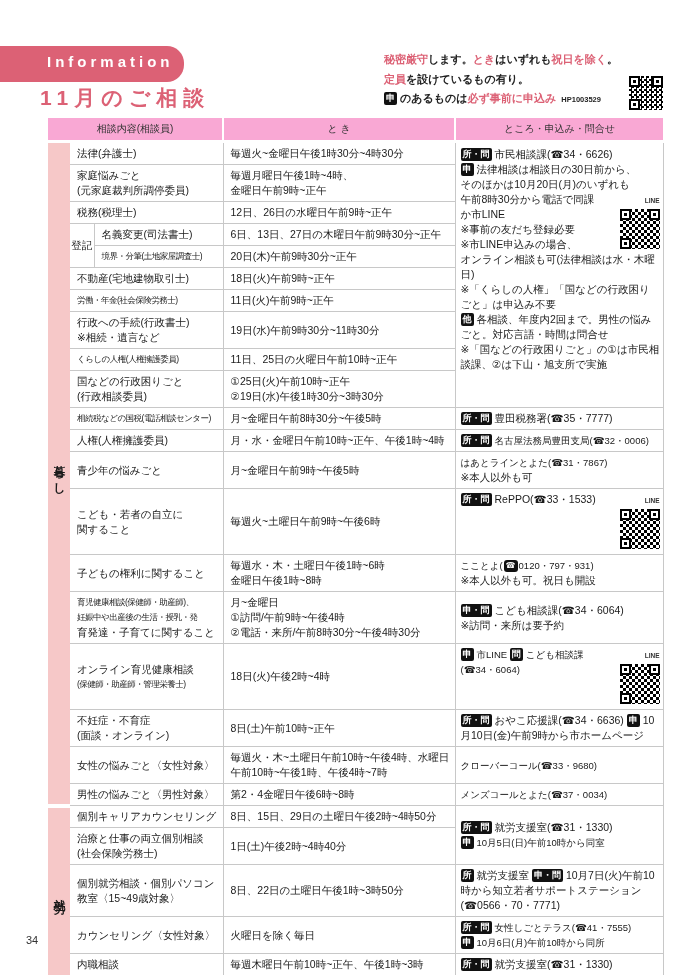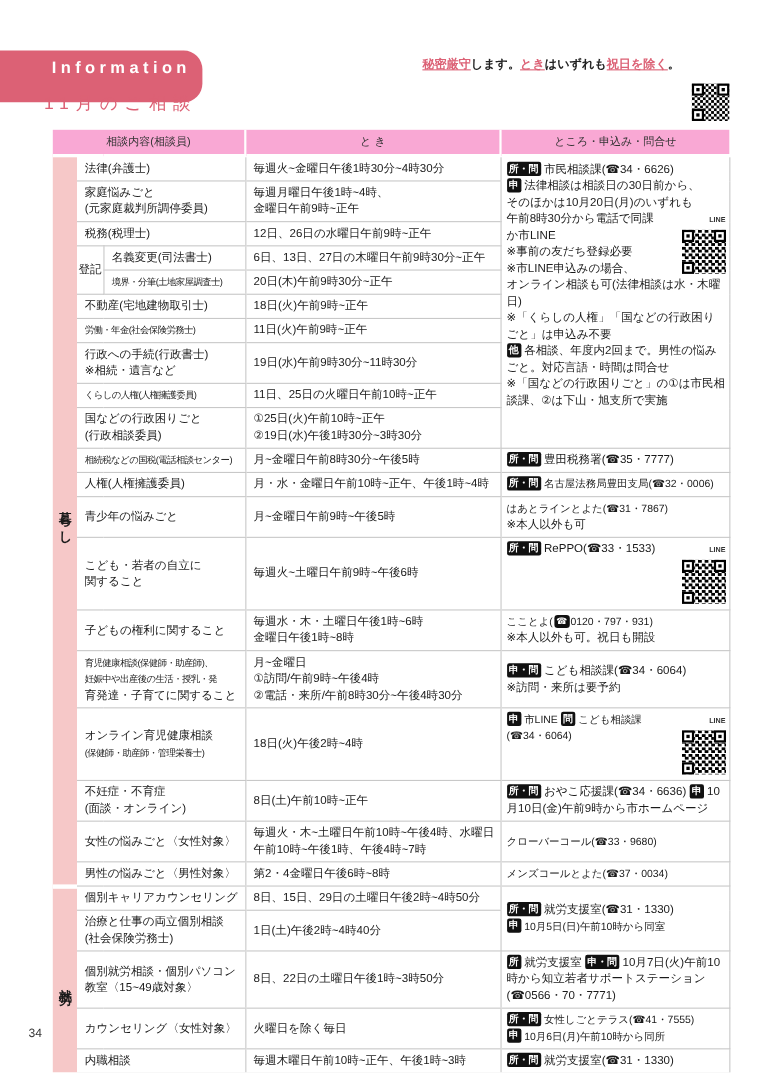--- a/index.html
+++ b/index.html
@@ -6,28 +6,28 @@
     --accent:#dc6175;
     --band:#f6c8c8;
     --rule:#c8c8c8;
     --ink:#1a1a1a;
   }
   html,body{margin:0;padding:0;background:#fff;}
   .page{position:relative;width:690px;height:975px;background:#fff;overflow:hidden;
         font-family:"Liberation Sans","DejaVu Sans",sans-serif;color:var(--ink);}
 
   
-  .info-badge{position:absolute;left:0;top:46px;width:184px;height:47px;box-sizing:border-box;
+  .info-badge{position:absolute;left:0;top:46px;width:184px;height:36px;box-sizing:border-box;
     background:var(--accent);border-radius:0 17px 17px 0;color:#fff;font-weight:bold;
     font-size:15px;letter-spacing:4px;line-height:32px;padding-left:47px;}
   .page-title{position:absolute;left:40px;top:84px;color:var(--accent);
-    font-weight:normal;font-size:16px;letter-spacing:6px;}
+    font-weight:bold;font-size:21px;letter-spacing:6px;}
   .notes{position:absolute;left:384px;top:50px;width:250px;font-size:11px;
     line-height:19.5px;font-weight:bold;color:#222;}
-  .pink{color:var(--accent);text-decoration:underline;}
+  .pink{color:var(--accent);}
   .hp{font-size:7.5px;margin-left:5px;letter-spacing:0;}
   .tag{display:inline-block;background:#111;color:#fff;font-size:9px;line-height:13px;
     padding:0 2px;border-radius:2px;margin-right:3px;vertical-align:1px;font-weight:bold;white-space:nowrap;}
   .fd{display:inline-block;background:#111;color:#fff;font-size:8px;line-height:12px;width:14px;
     text-align:center;border-radius:3px;margin:0 1px;vertical-align:1px;}
 
   
   .qr{position:relative;width:40px;height:40px;
       background:conic-gradient(#000 25%,#fff 0 50%,#000 0 75%,#fff 0) 0 0/6px 6px;}
   .qr-sm{width:34px;height:34px;background-size:5px 5px;}
@@ -60,20 +60,22 @@
 </head>
 <body>
 
 <div class="page">
 
   <div class="info-badge">Information</div>
   <div class="page-title">11月のご相談</div>
 
   <div class="notes" id="notes">
       <div><span class="pink">秘密厳守</span><span>します。</span><span class="pink">とき</span><span>はいずれも</span><span class="pink">祝日を除く</span><span>。</span></div>
+      <div><span class="pink">定員</span><span>を設けているもの有り。</span></div>
+      <div><span class="tag">申</span><span>のあるものは</span><span class="pink">必ず事前に申込み</span><span class="hp">HP1003529</span></div>
     </div>
 
   <div class="qr qr-sm top-qr">
       <div class="qr-eye eye-tl"></div>
       <div class="qr-eye eye-tr"></div>
       <div class="qr-eye eye-bl"></div>
     </div>
 
   <table class="consult">
     <colgroup>

